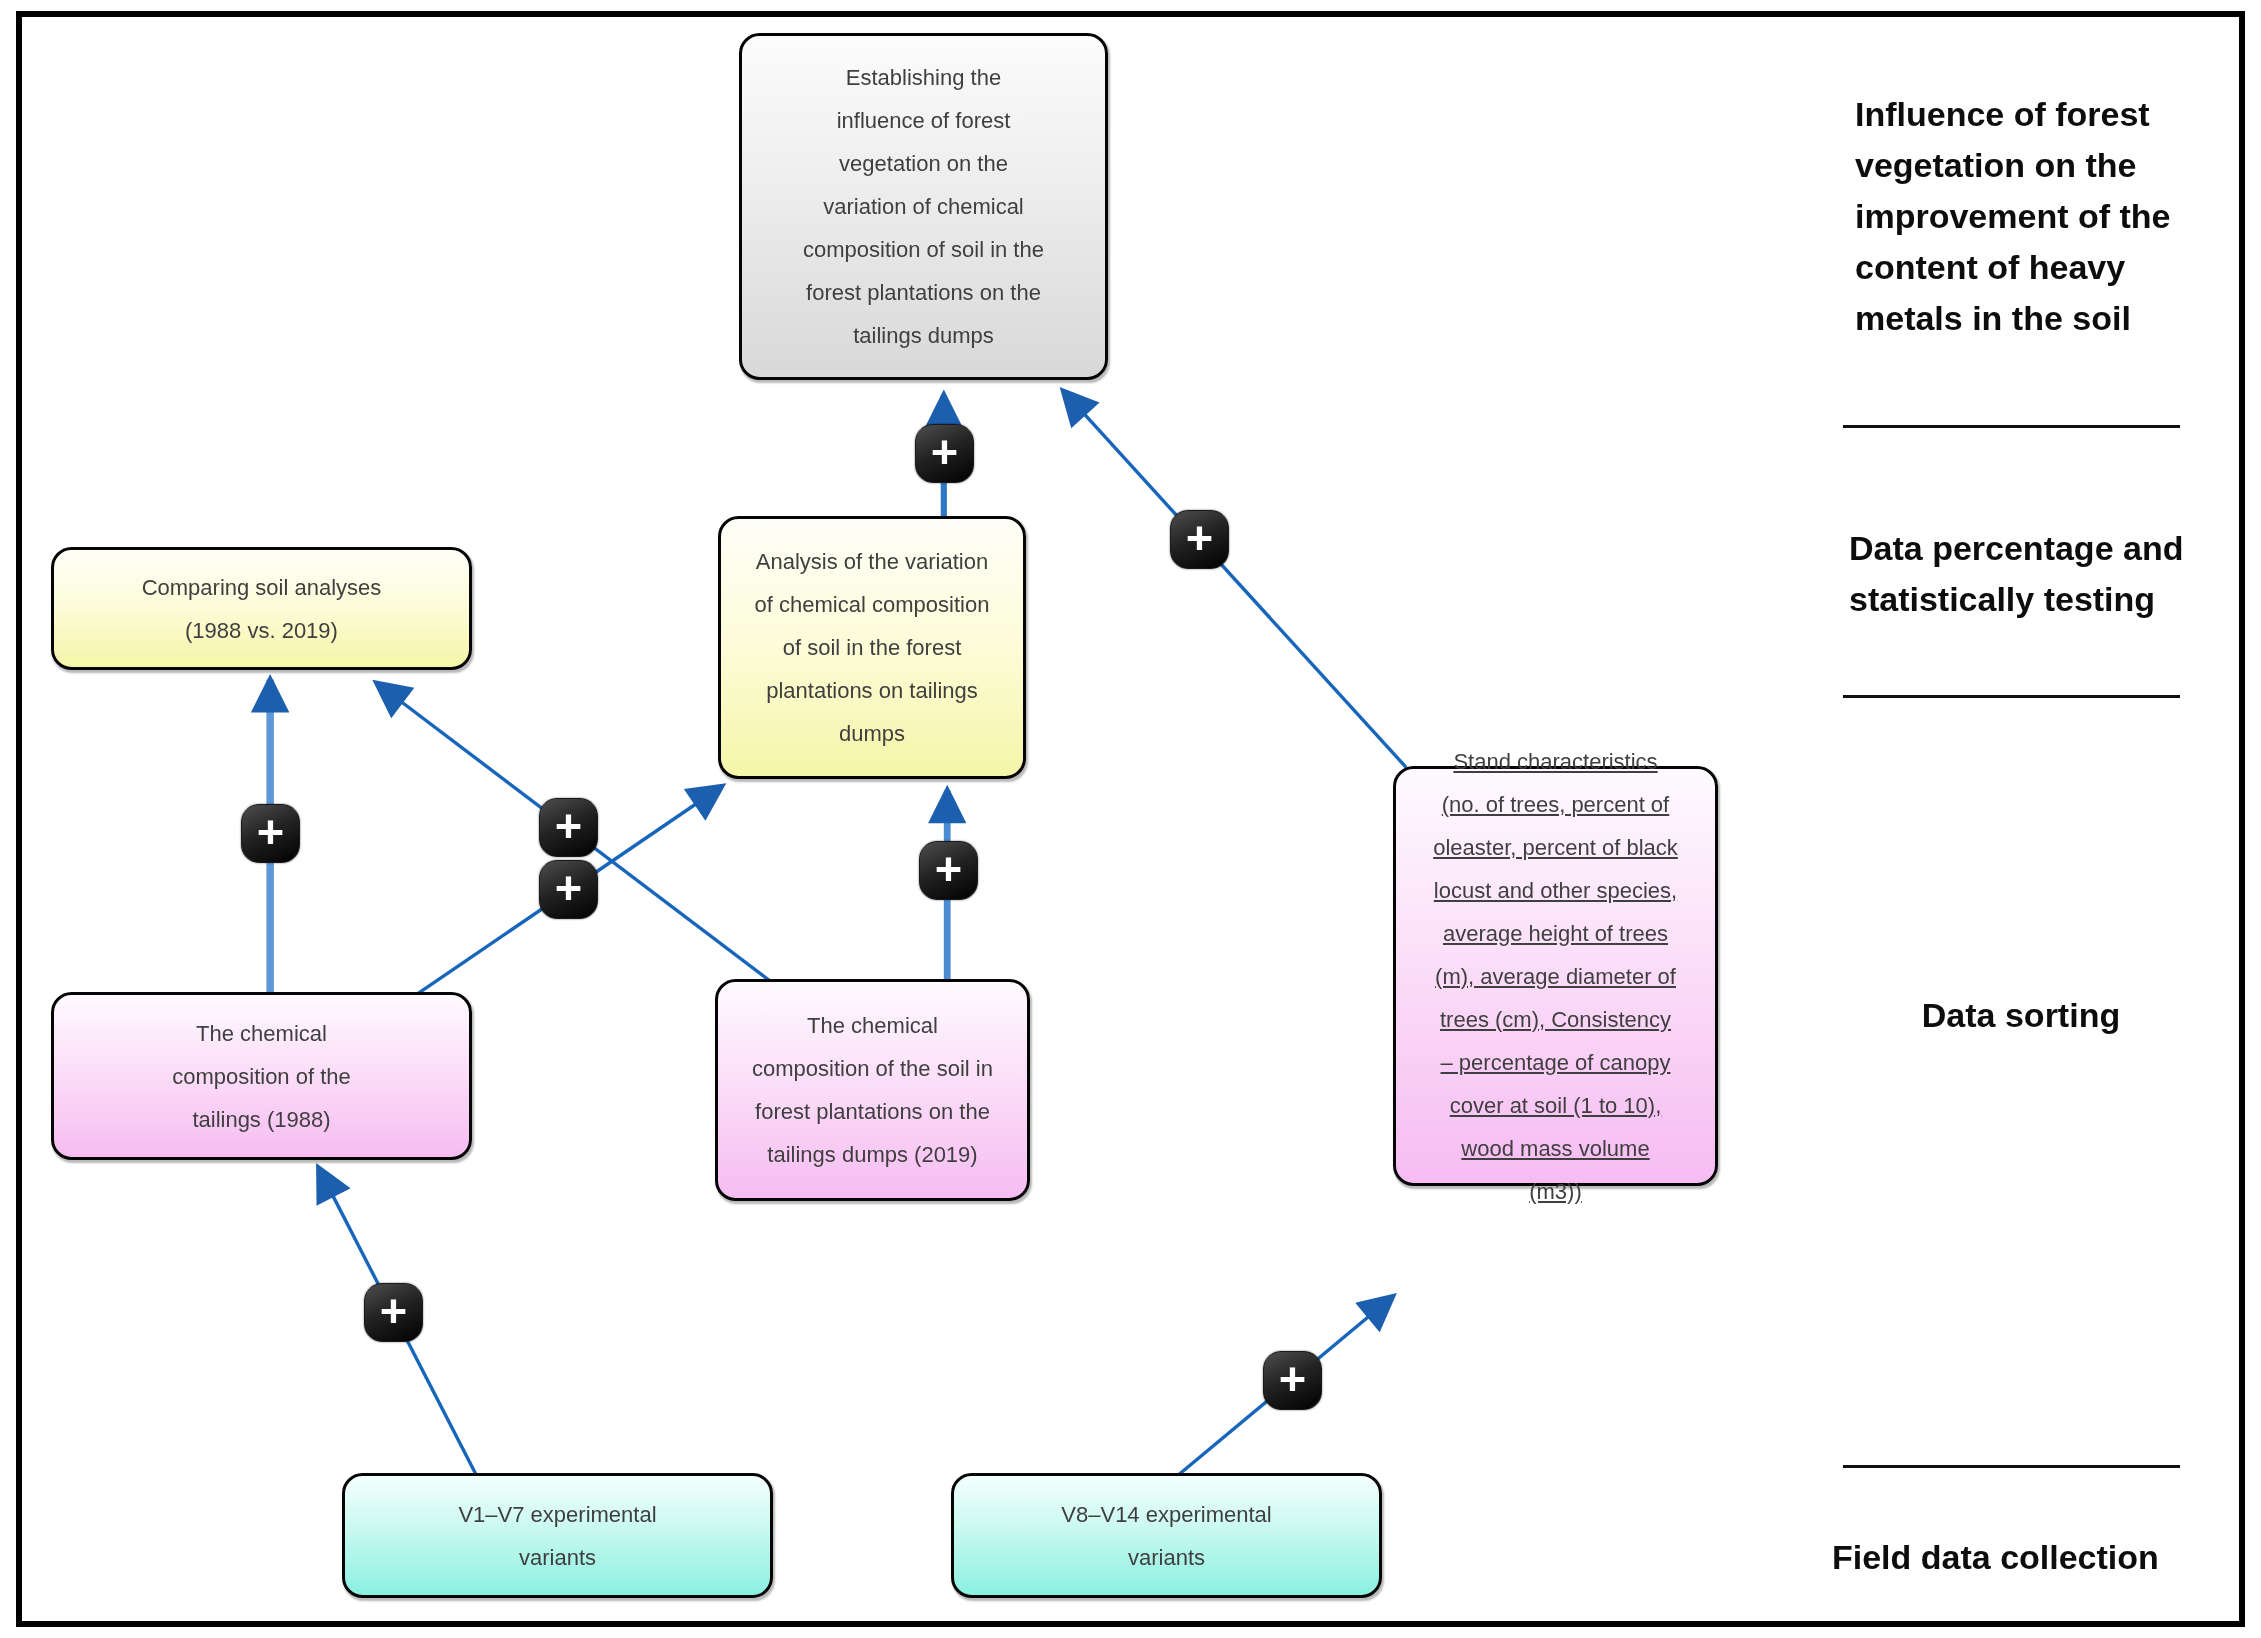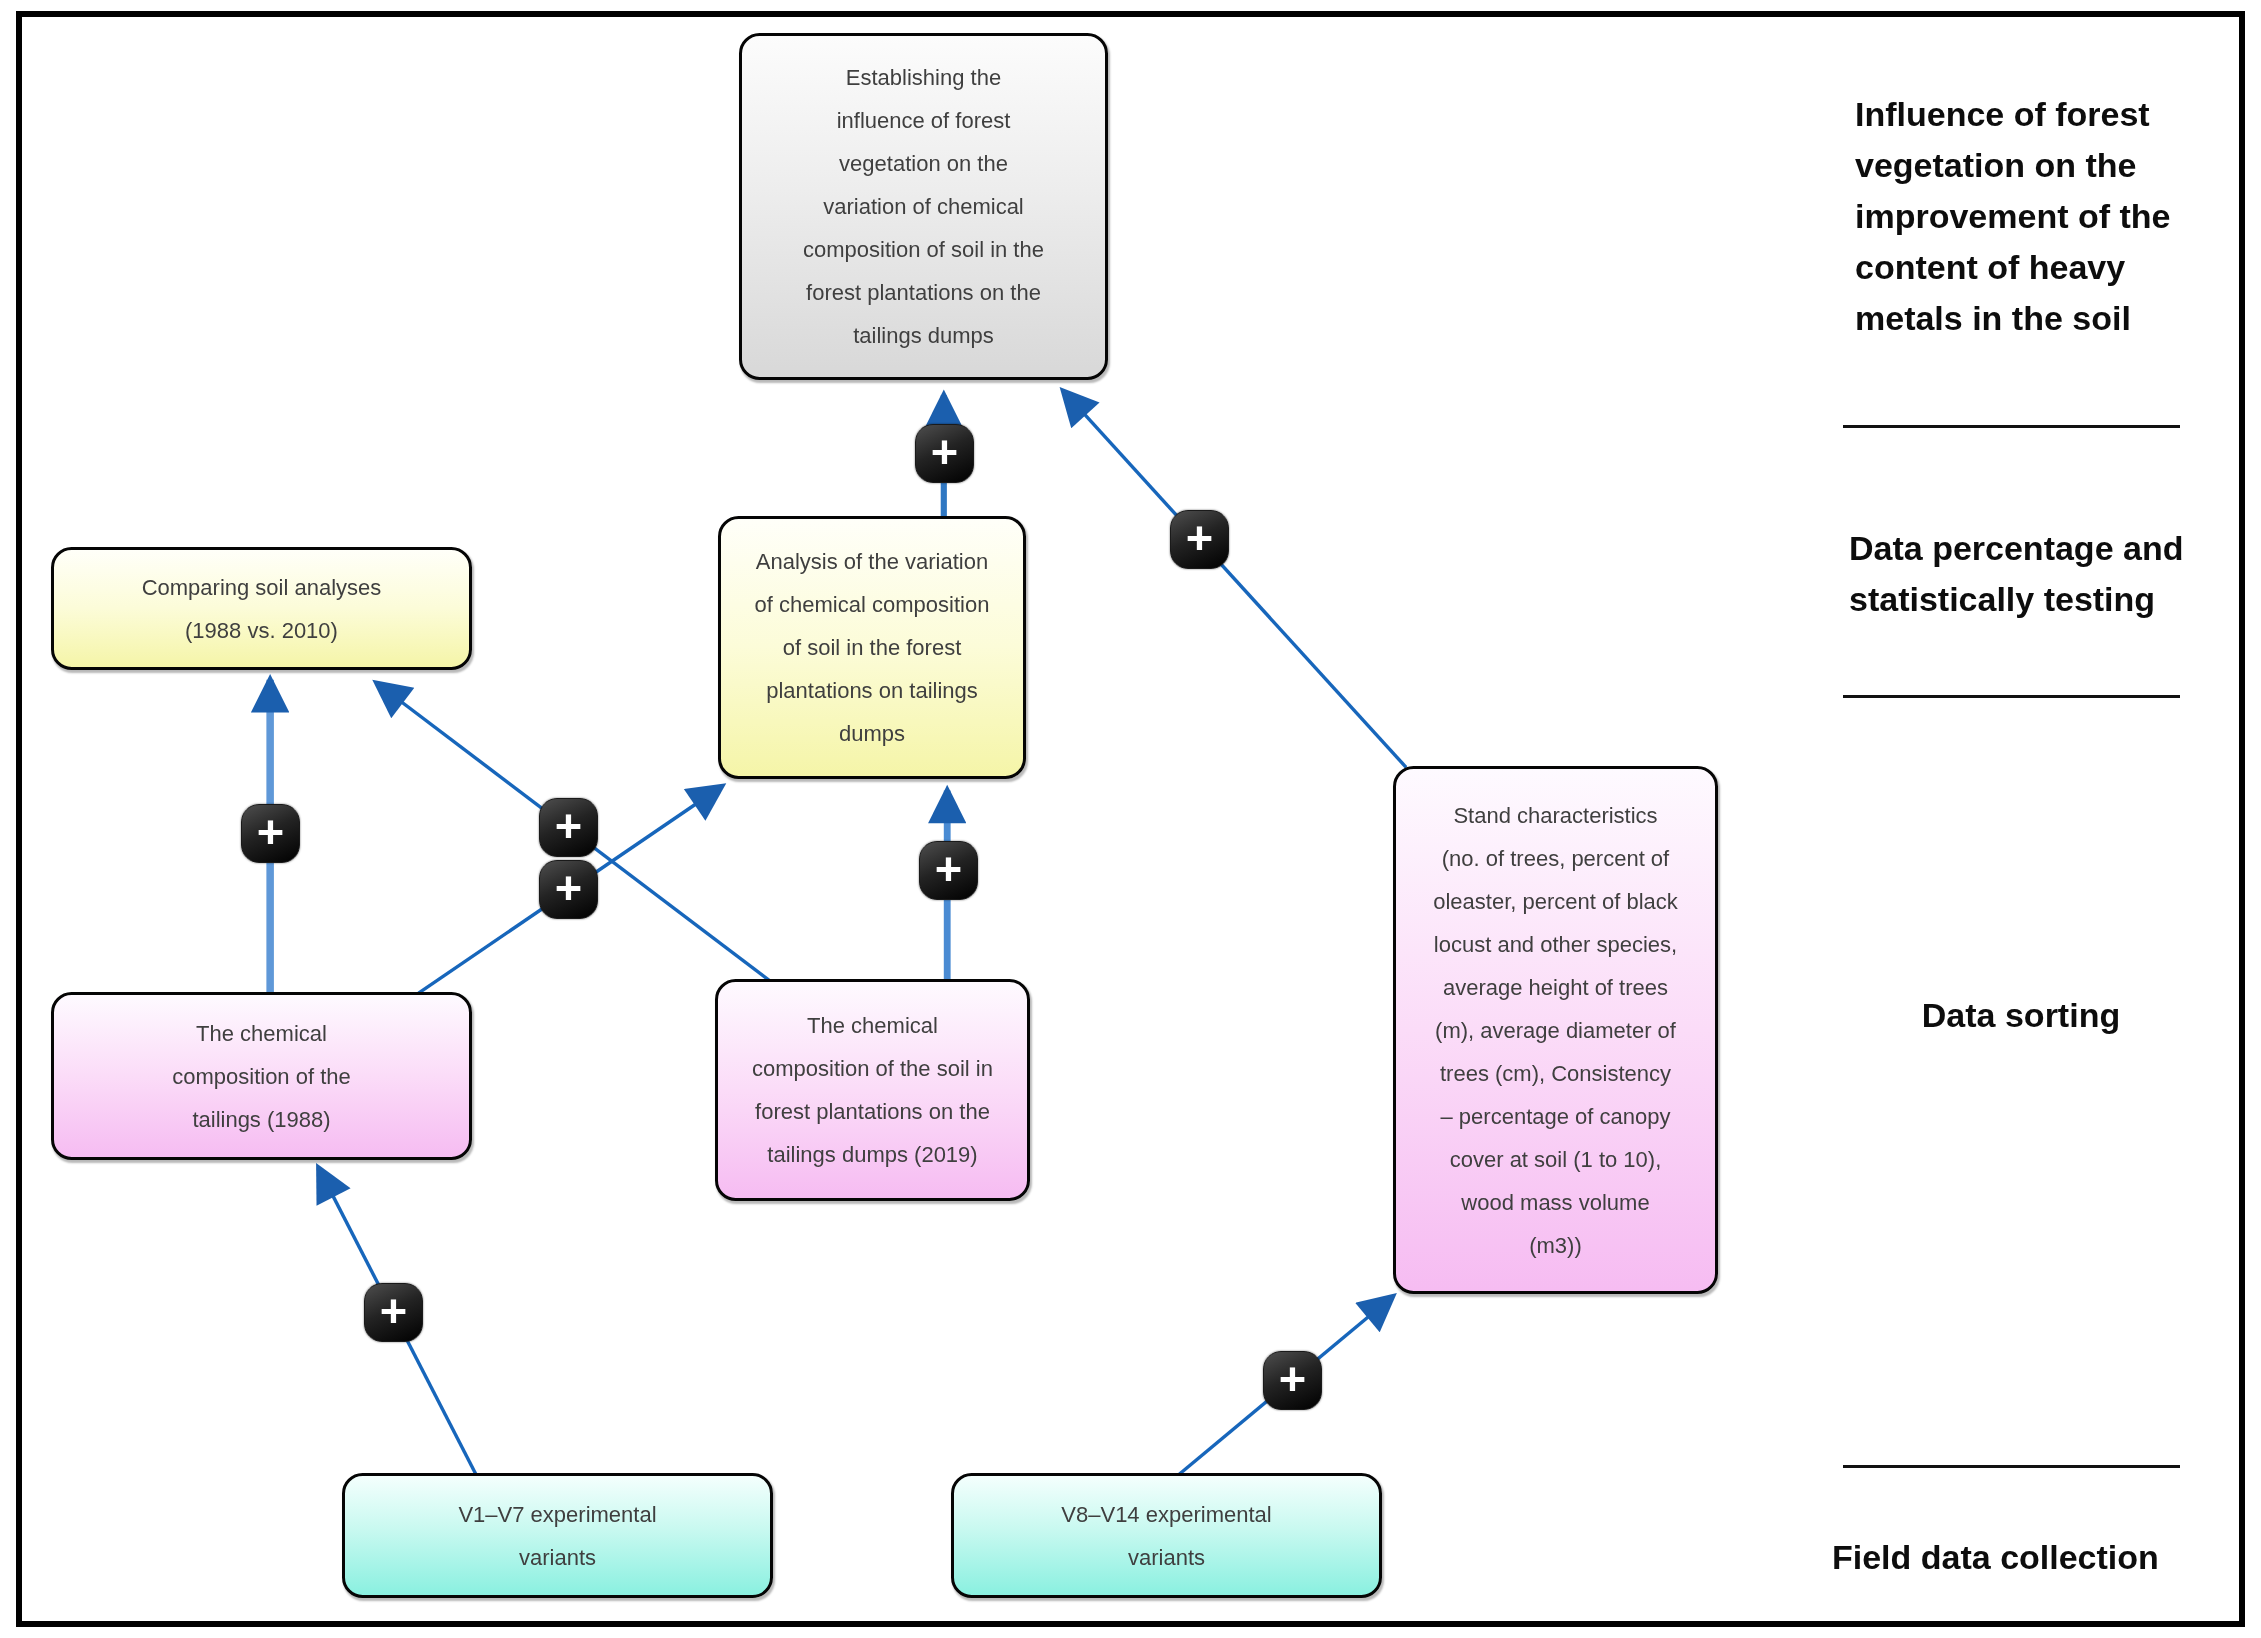--- a/index.html
+++ b/index.html
@@ -96,21 +96,21 @@
 influence of forest
 vegetation on the
 variation of chemical
 composition of soil in the
 forest plantations on the
 tailings dumps</span>
   </div>
 
   <div class="node grad-yellow" style="left:51px; top:547px; width:421px; height:123px; padding:0 20.5px;">
     <span>Comparing soil analyses
-(1988 vs. 2010)</span>
+(1988 vs. 2019)</span>
   </div>
 
   <div class="node grad-yellow" style="left:718px; top:516px; width:308px; height:263px; padding:0 12.3px;text-align:center;">
     <span>Analysis of the variation
 of chemical composition
 of soil in the forest
 plantations on tailings
 dumps</span>
   </div>
 
@@ -120,21 +120,21 @@
 tailings (1988)</span>
   </div>
 
   <div class="node grad-pink" style="left:715px; top:979px; width:315px; height:222px; padding:0 11px;">
     <span>The chemical
 composition of the soil in
 forest plantations on the
 tailings dumps (2019)</span>
   </div>
 
-  <div class="node grad-pink" style="left:1393px; top:766px; width:325px; height:528px; padding:0 9.6px;">
+  <div class="node grad-pink" style="left:1393px; top:766px; width:325px; height:420px; padding:0 9.6px;text-decoration:underline;">
     <span>Stand characteristics
 (no. of trees, percent of
 oleaster, percent of black
 locust and other species,
 average height of trees
 (m), average diameter of
 trees (cm), Consistency
 – percentage of canopy
 cover at soil (1 to 10),
 wood mass volume

